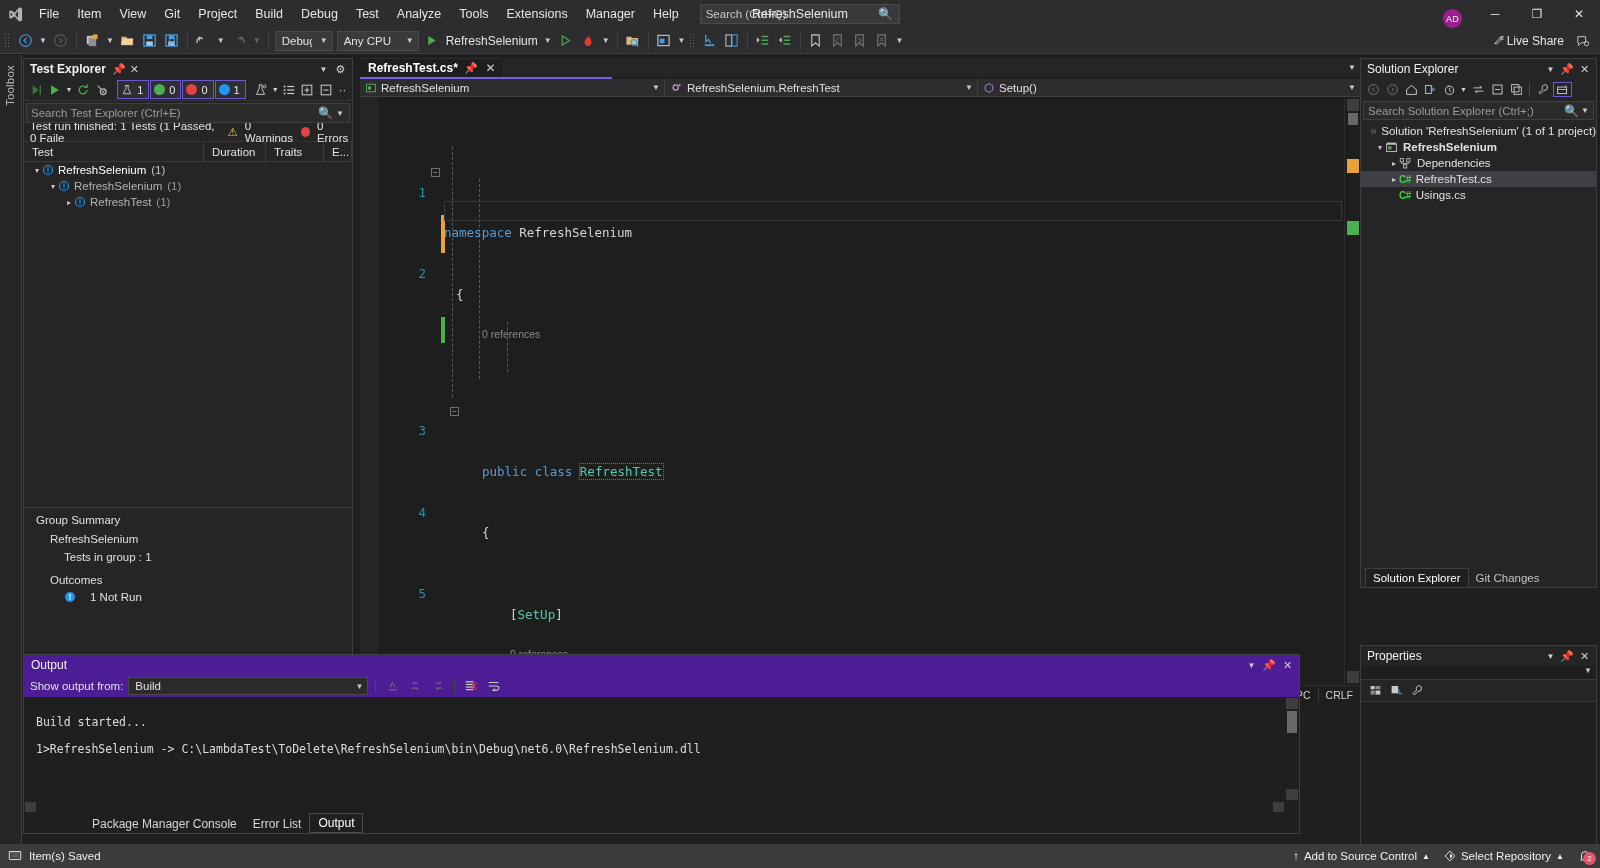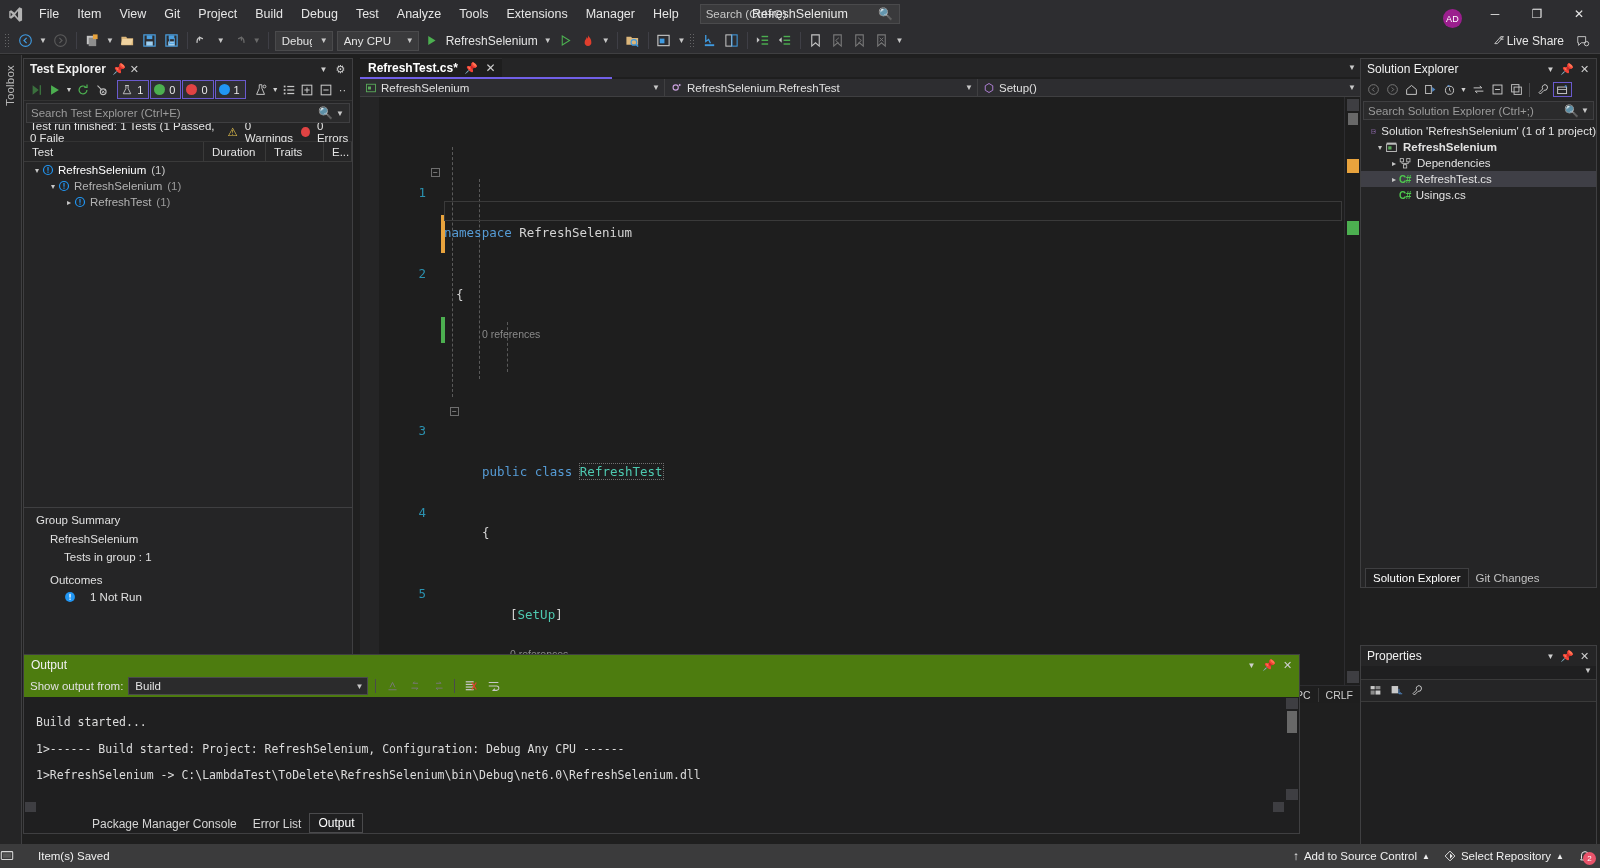--- a/index.html
+++ b/index.html
@@ -212,21 +212,21 @@
   .props {
     position:absolute; right:3px; top:590px; width:237px; height:226px; background:#252526;
     border:1px solid #3f3f41; display:flex; flex-direction:column;
   }
   .props-body { flex:1; background:#1f1f20; }
   .props-toolbar { height:22px; display:flex; align-items:center; gap:4px; padding-left:6px;
                    background:#252526; border-bottom:1px solid #3a3a3a;}
 
   
   .output {
-    position:absolute; left:23px; right:300px; bottom:3px; height:180px; background:#4d7c0f;
+    position:absolute; left:23px; right:300px; bottom:3px; height:180px; background:#4c1d95;
     border:1px solid #3f3f41; display:flex; flex-direction:column;
   }
   .out-head { height:20px; display:flex; align-items:center; padding-left:7px; }
   .out-head .t { font-size:12px; color:#f1f1f1; }
   .out-toolbar { height:22px; display:flex; align-items:center; gap:5px; padding-left:6px; }
   .out-label { font-size:11.5px; color:#e0e0e0; }
   .out-combo { width:240px; height:18px; background:#2b2b2c; border:1px solid #4a4a4c;
                display:flex; align-items:center; padding:0 4px 0 6px; font-size:11.5px; color:#e4e4e4;
                justify-content:space-between;}
   .out-body { flex:1; position:relative; overflow:hidden; background:#1f1f20; }
@@ -236,21 +236,21 @@
   .out-hscroll { position:absolute; left:0; right:14px; bottom:0; height:12px; background:#1f1f20;}
   .panel-tabs { height:20px; display:flex; align-items:flex-end; padding-left:60px; background:#1f1f20;}
   .ptab { font-size:12px; color:#d6d6d6; padding:2px 8px; }
   .ptab.on { color:#ffffff; background:#1f1f20; border:1px solid #4a4a4c; }
 
   
   .statusbar {
     position:absolute; left:0; right:0; bottom:0; height:24px; background:#3b3b3c;
     display:flex; align-items:center; font-size:11.5px; color:#f0f0f0;
   }
-  .sb-left { display:flex; align-items:center; gap:24px; padding-left:0;}
+  .sb-left { display:flex; align-items:center; gap:7px; padding-left:8px;}
   .sb-right { margin-left:auto; display:flex; align-items:center; gap:14px; padding-right:8px;}
   .sb-item { display:flex; align-items:center; gap:5px; }
   .badge-n { width:13px; height:13px; border-radius:50%; background:#e8536a; color:#fff;
              font-size:8px; display:flex; align-items:center; justify-content:center; }
 </style>
 </head>
 <body>
 
 <div class="app">
 
@@ -974,21 +974,20 @@
         </span>
         <span class="tiny-btn" style="width:18px">
           <svg width="14" height="14" viewBox="0 0 16 16">
               <path d="M2 4h11M2 8h9a2.5 2.5 0 0 1 0 5H7l2-2M7 13l2-2" fill="none" stroke="#c8c8c8" stroke-width="1.2"></path>
             </svg>
         </span>
       </div>
       <div class="out-body">
         <div class="out-lines">
 <div>Build started...</div>
-<div>1&gt;------ Build started: Project: RefreshSelenium, Configuration: Debug Any CPU ------</div>
 <div>1&gt;RefreshSelenium -&gt; C:\LambdaTest\ToDelete\RefreshSelenium\bin\Debug\net6.0\RefreshSelenium.dll</div>
 
         </div>
         <div class="out-scroll">
           <div class="sb-thumb" style="left:1px;top:1px;width:12px;height:11px;background:#3e3e42"></div>
           <div class="sb-thumb" style="left:2px;top:14px;width:10px;height:22px;background:#686868"></div>
           <div class="sb-thumb" style="left:1px;bottom:13px;width:12px;height:11px;background:#3e3e42"></div>
         </div>
         <div class="out-hscroll">
           <div class="sb-thumb" style="left:1px;top:1px;width:11px;height:10px;background:#3e3e42"></div>

